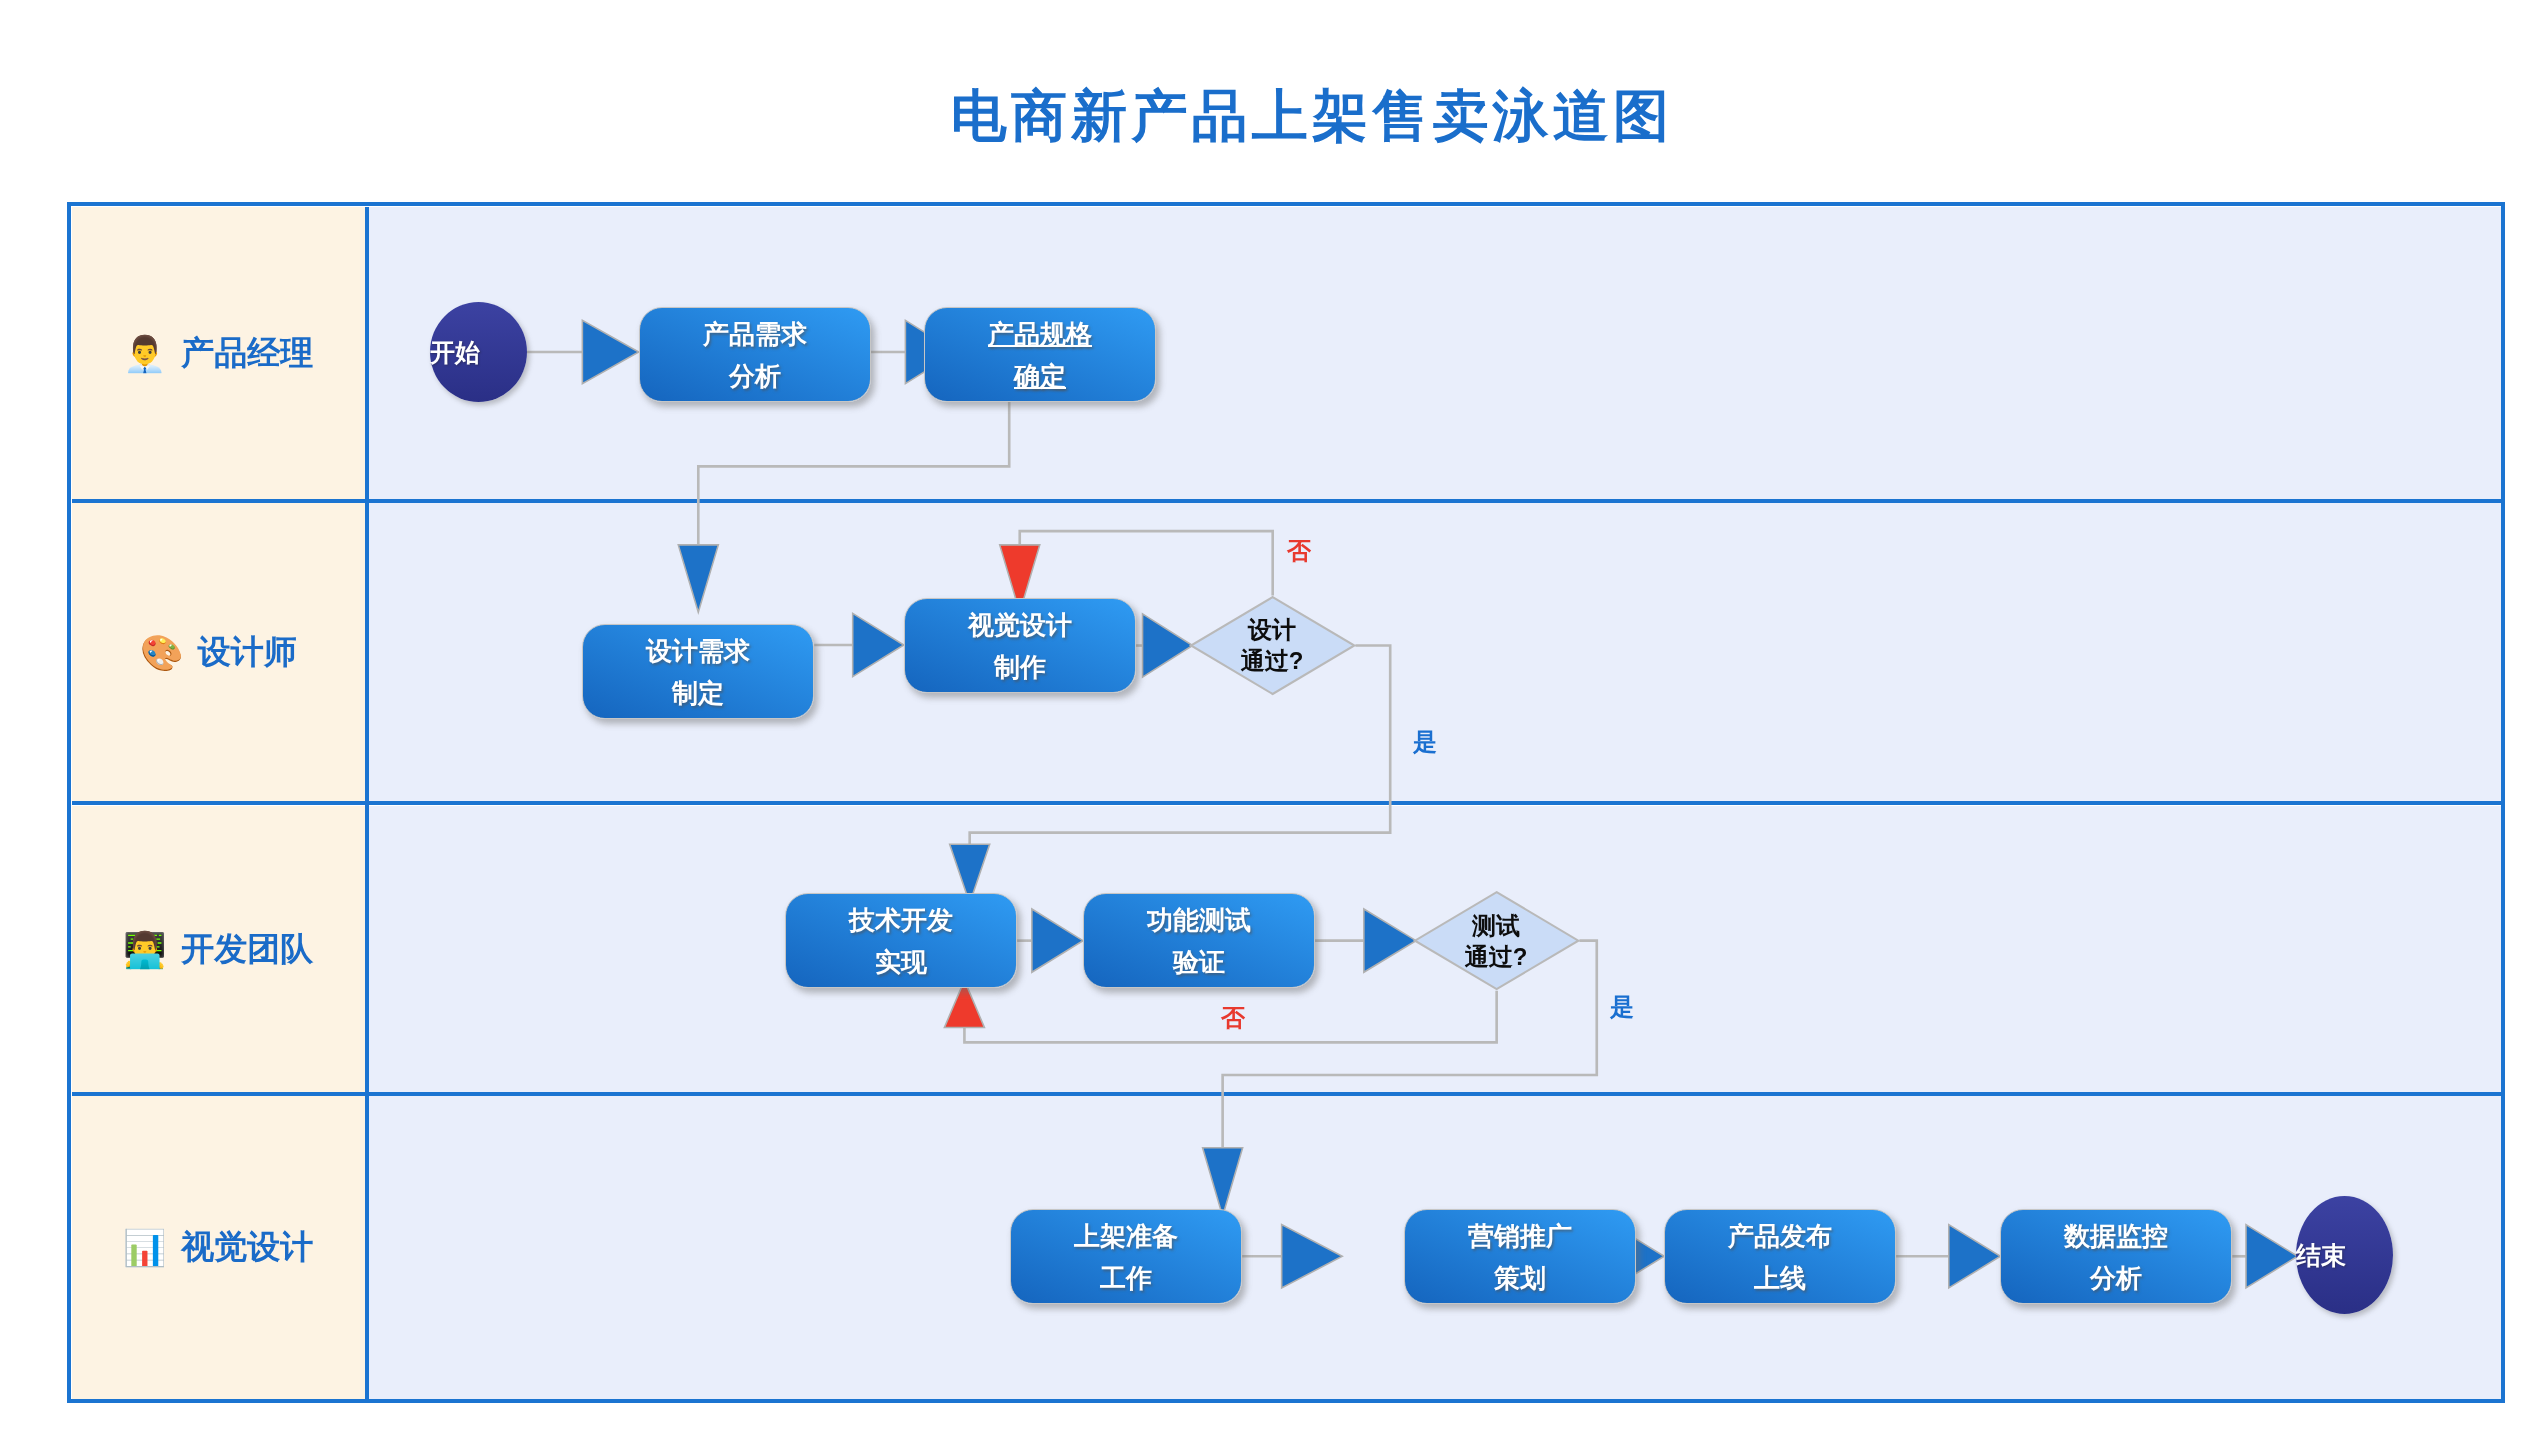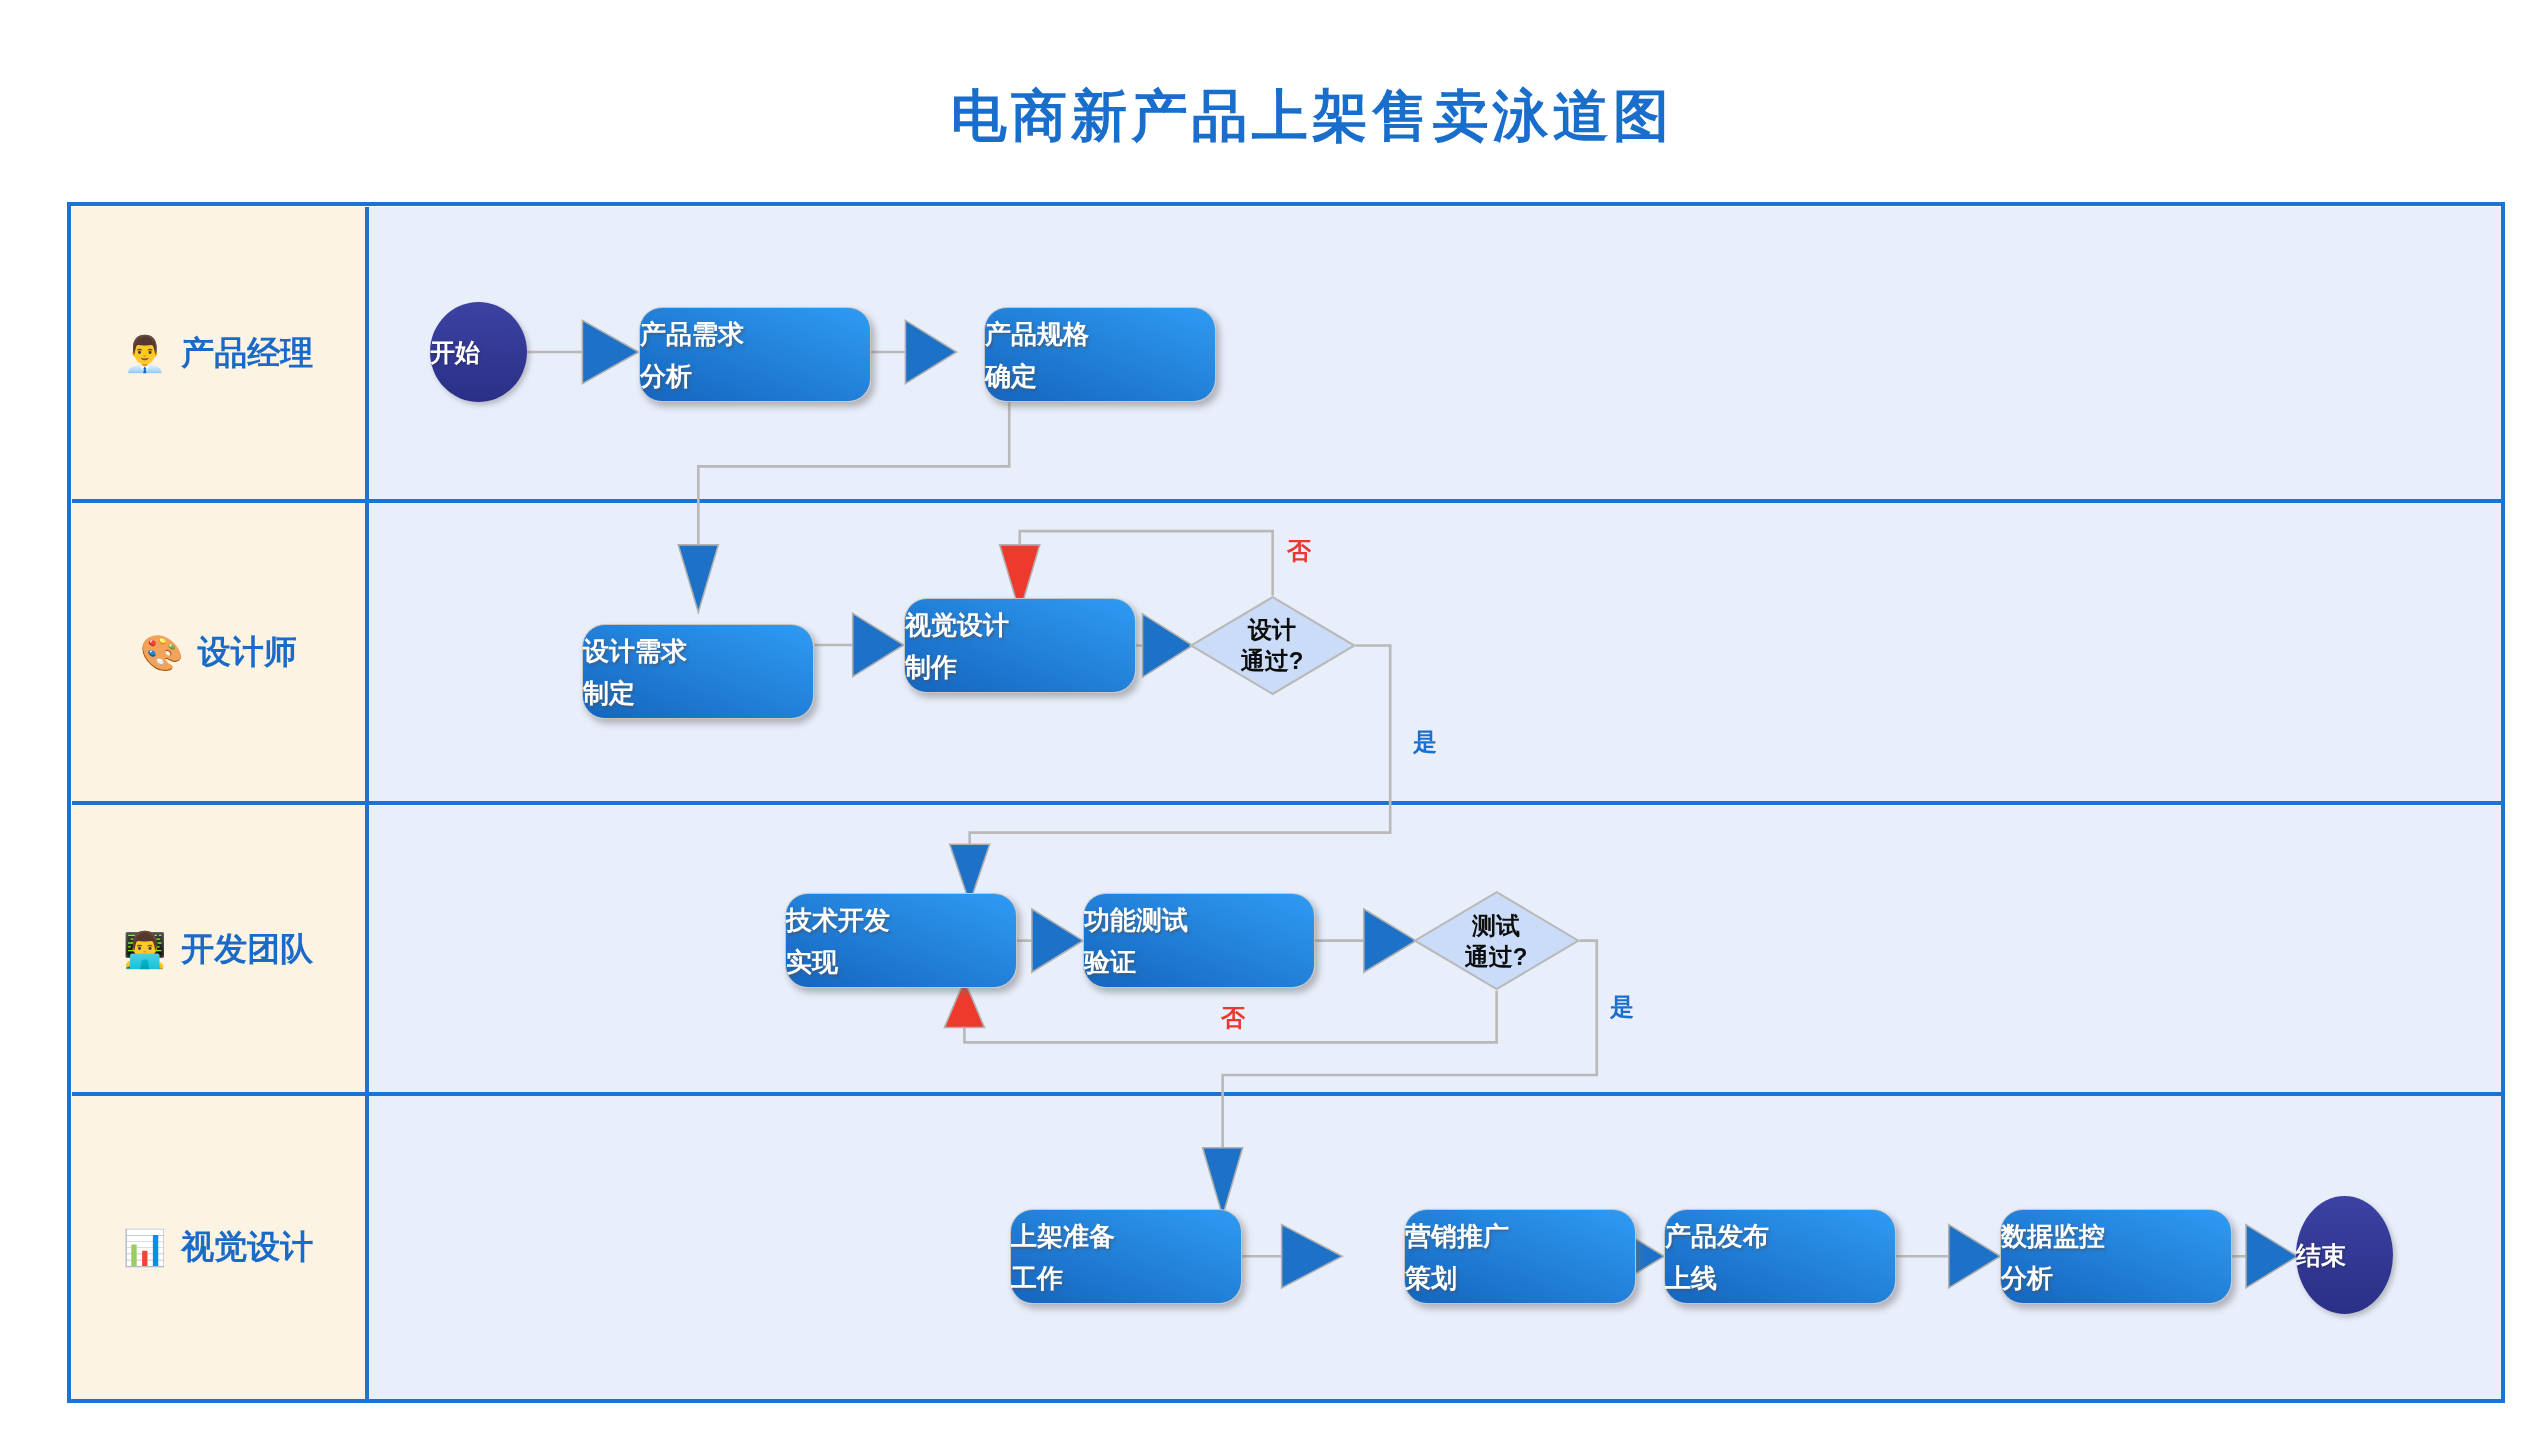--- a/index.html
+++ b/index.html
@@ -32,21 +32,21 @@
     color:#1a6bc8;font-size:33px;font-weight:bold;
   }
   .lane-label .icon{font-size:35px;line-height:1;}
   
   .box{
     position:absolute;width:232px;height:95px;box-sizing:border-box;
     border-radius:23px;
     background:linear-gradient(to bottom left,#2f9bf3 0%,#1565be 100%);
     border:1.6px solid #c6c6c6;
     box-shadow:3.2px 4.2px 6.3px rgba(110,110,110,.45);
-    display:flex;flex-direction:column;align-items:flex-start;justify-content:center;
+    display:flex;flex-direction:column;align-items:center;justify-content:center;
     color:#ffffff;font-weight:bold;font-size:26px;line-height:42px;
     text-shadow:1.6px 1.6px 2.6px rgba(80,80,80,.6);
     text-align:center;
   }
   .terminal{
     position:absolute;box-sizing:border-box;border-radius:50%;
     background:linear-gradient(180deg,#3c42a2 0%,#2a2f86 100%);
     box-shadow:2.6px 3.2px 5.3px rgba(110,110,110,.4);
     display:flex;align-items:center;justify-content:flex-start;
     color:#ffffff;font-weight:bold;font-size:25px;
@@ -150,21 +150,21 @@
 </svg>
 
 <div class="terminal" style="left:430px;top:302px;width:97px;height:100px;">
   <span>开始</span>
 </div>
 
 <div class="box" style="left:639px;top:307px;">
   <span>产品需求</span>
   <span>分析</span>
 </div>
-<div class="box" style="left:984px;top:307px;">
+<div class="box" style="left:924px;top:307px;text-decoration:underline;">
   <span>产品规格</span>
   <span>确定</span>
 </div>
 
 <div class="box" style="left:582px;top:624px;">
   <span>设计需求</span>
   <span>制定</span>
 </div>
 <div class="box" style="left:904px;top:598px;">
   <span>视觉设计</span>

